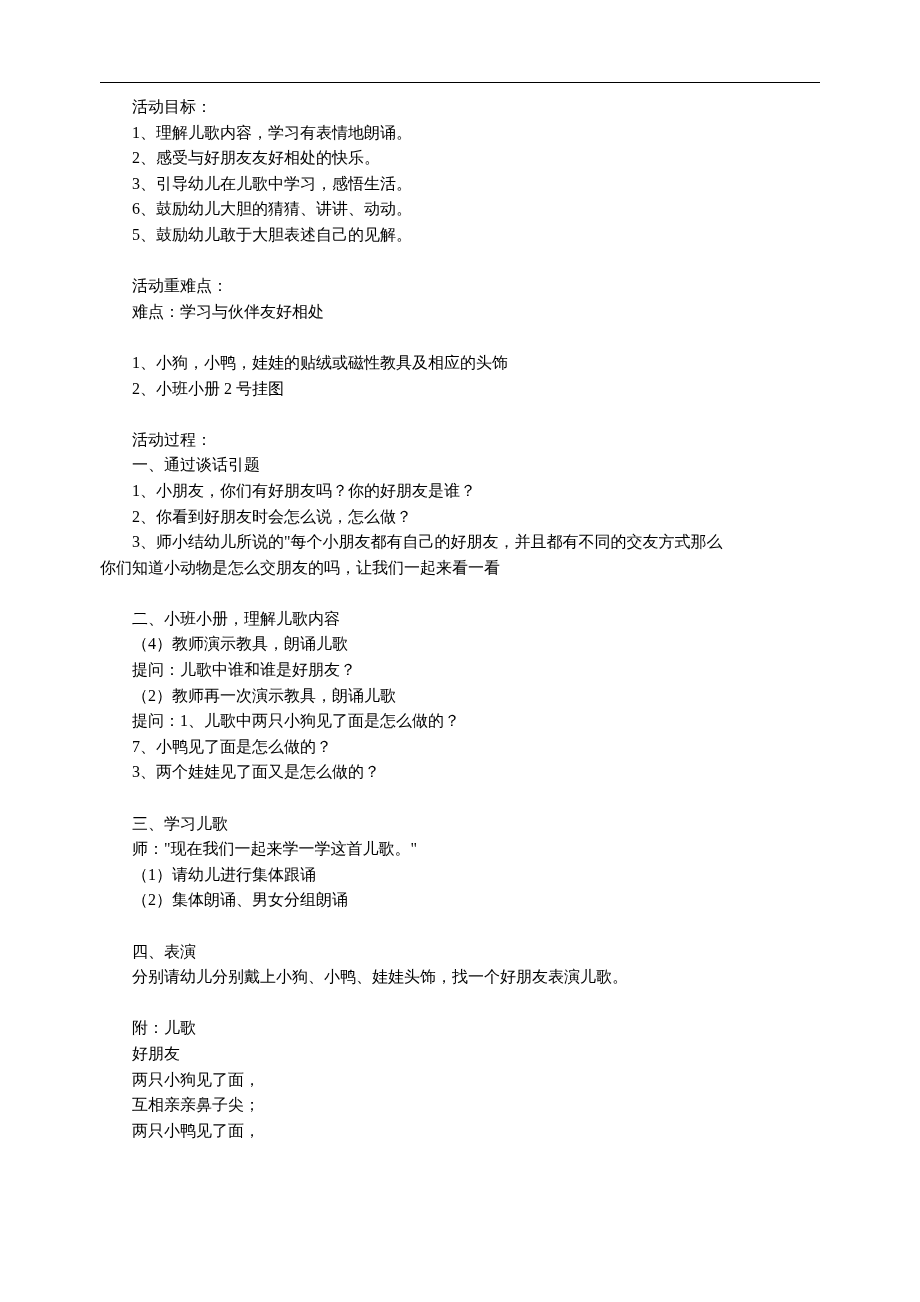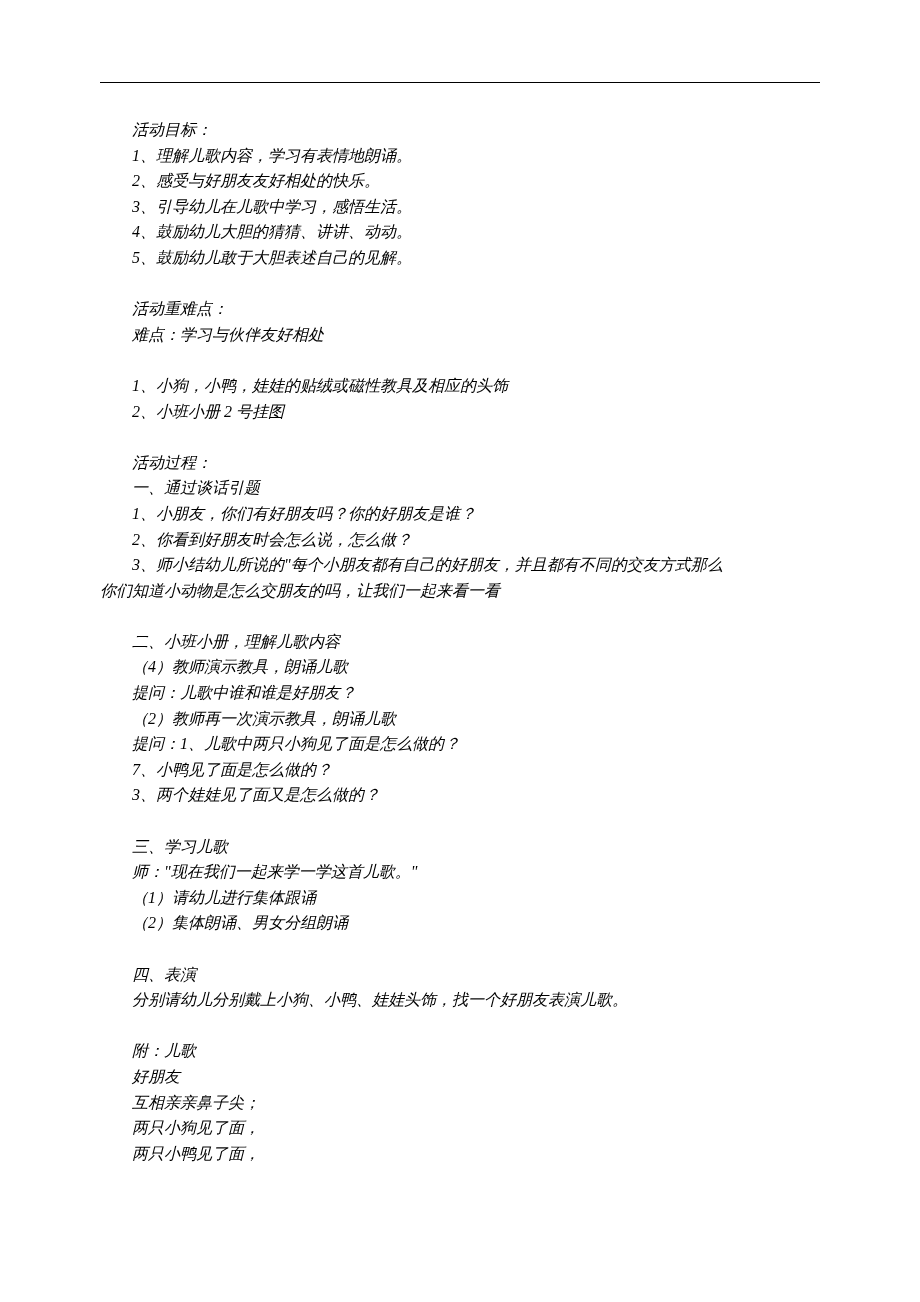--- a/index.html
+++ b/index.html
@@ -19,22 +19,21 @@
       position: relative;
     }
     .horizontal-line {
       position: absolute;
       top: 82px;
       left: 100px;
       right: 100px;
       border-top: 1px solid #000;
     }
     .content {
-      margin-top: 39px;
-      font-style: italic;
+      margin-top: 16px;
     }
     .line {
       text-indent: 2em;
       white-space: pre-wrap;
     }
     .line-noindent {
       text-indent: 0;
       white-space: pre-wrap;
     }
     .blank-line {
@@ -44,21 +43,21 @@
 </head>
 <body>
 
 <div class="horizontal-line"></div>
 
 <div class="content">
   <div class="line">活动目标：</div>
   <div class="line">1、理解儿歌内容，学习有表情地朗诵。</div>
   <div class="line">2、感受与好朋友友好相处的快乐。</div>
   <div class="line">3、引导幼儿在儿歌中学习，感悟生活。</div>
-  <div class="line">4、鼓励幼儿大胆的猜猜、讲讲、动动。</div>
+  <div class="line">6、鼓励幼儿大胆的猜猜、讲讲、动动。</div>
   <div class="line">5、鼓励幼儿敢于大胆表述自己的见解。</div>
 
   <div class="blank-line"></div>
 
   <div class="line">活动重难点：</div>
   <div class="line">难点：学习与伙伴友好相处</div>
 
   <div class="blank-line"></div>
 
   <div class="line">1、小狗，小鸭，娃娃的贴绒或磁性教具及相应的头饰</div>
@@ -92,16 +91,16 @@
 
   <div class="blank-line"></div>
 
   <div class="line">四、表演</div>
   <div class="line">分别请幼儿分别戴上小狗、小鸭、娃娃头饰，找一个好朋友表演儿歌。</div>
 
   <div class="blank-line"></div>
 
   <div class="line">附：儿歌</div>
   <div class="line">好朋友</div>
+  <div class="line">两只小狗见了面，</div>
   <div class="line">互相亲亲鼻子尖；</div>
-  <div class="line">两只小狗见了面，</div>
   <div class="line">两只小鸭见了面，</div>
 </div>
 
 </body></html>

